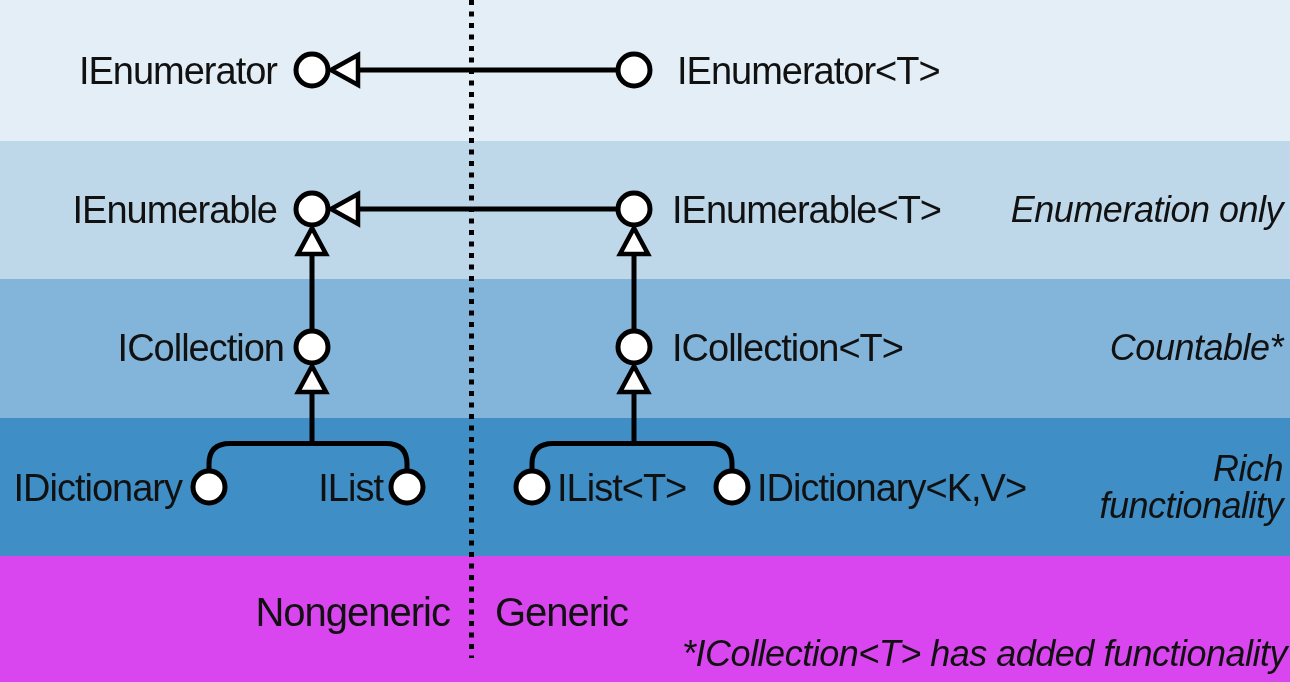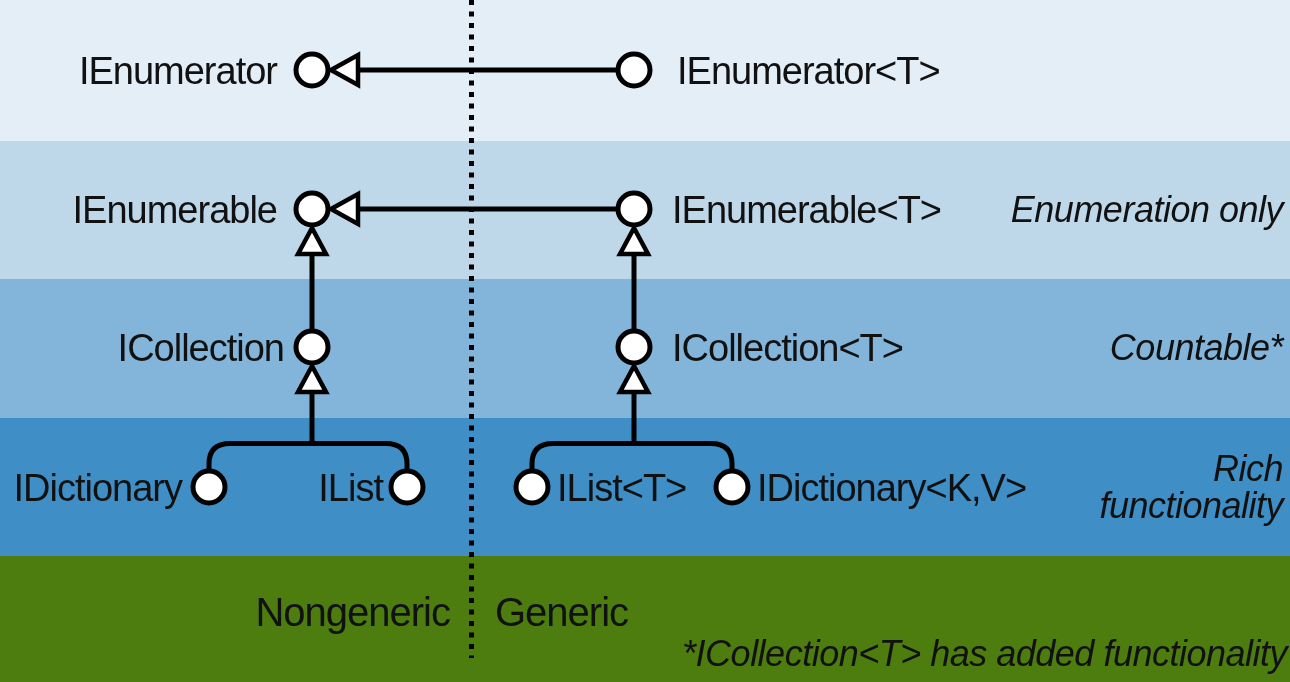--- a/index.html
+++ b/index.html
@@ -1,19 +1,19 @@
 <!DOCTYPE html>
 <html><head>
 <meta charset="utf-8">
 <style>
   html,body { margin:0; padding:0; background:#ffffff; }
   .stage {
     position:relative;
     width:1290px; height:682px;
-    background:#4d7c0f;
+    background:#d946ef;
     overflow:hidden;
     font-family:"Liberation Sans", sans-serif;
   }
   svg text {
     font-family:"Liberation Sans", sans-serif;
     fill:#111111;
   }
   .iface   { font-size:38px; letter-spacing:-1px; }
   .annot   { font-size:36px; font-style:italic; letter-spacing:-0.5px; }
   .axislbl { font-size:40px; letter-spacing:-1px; }

